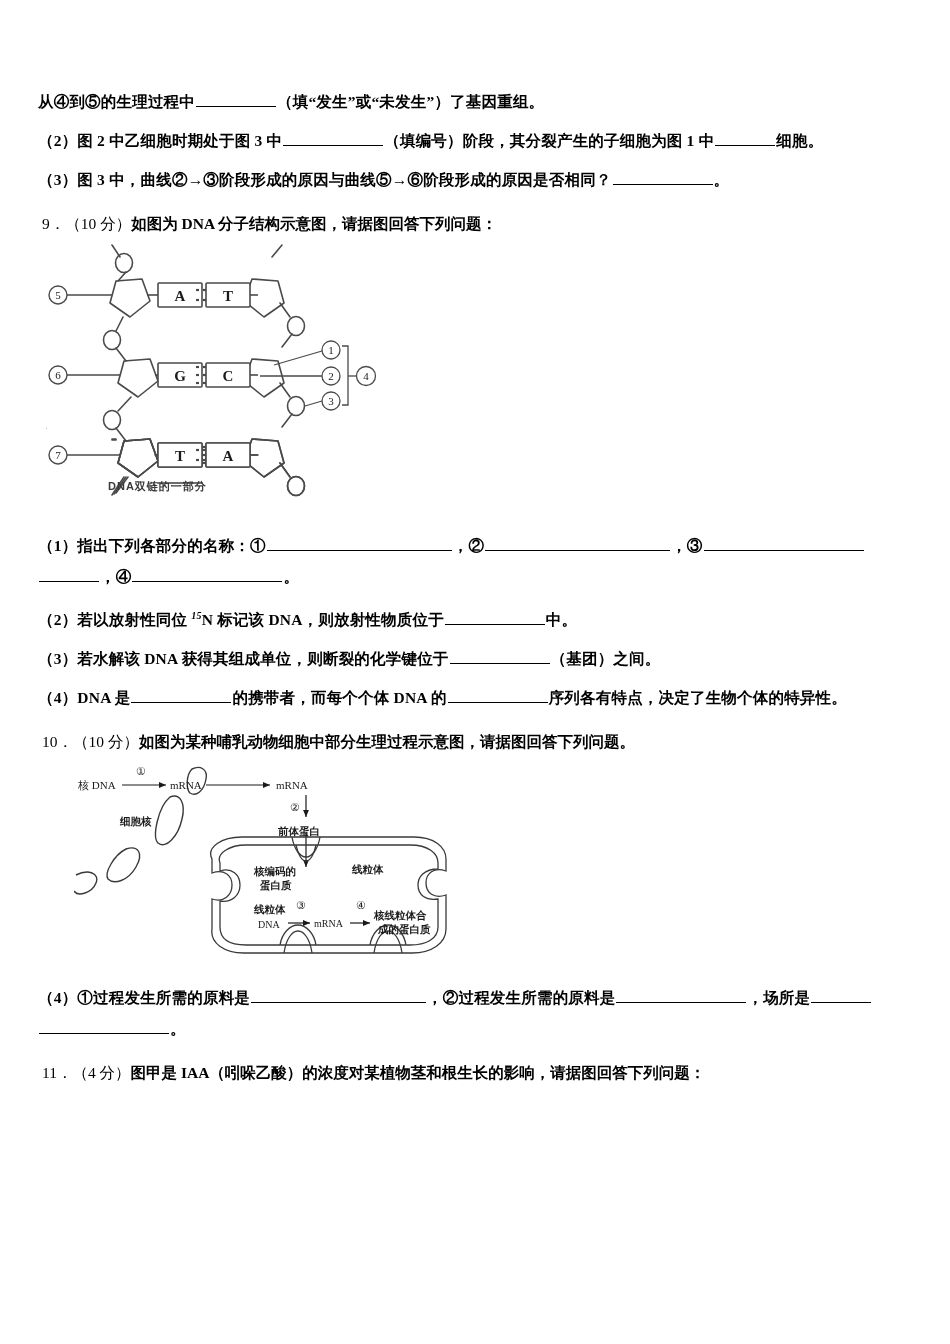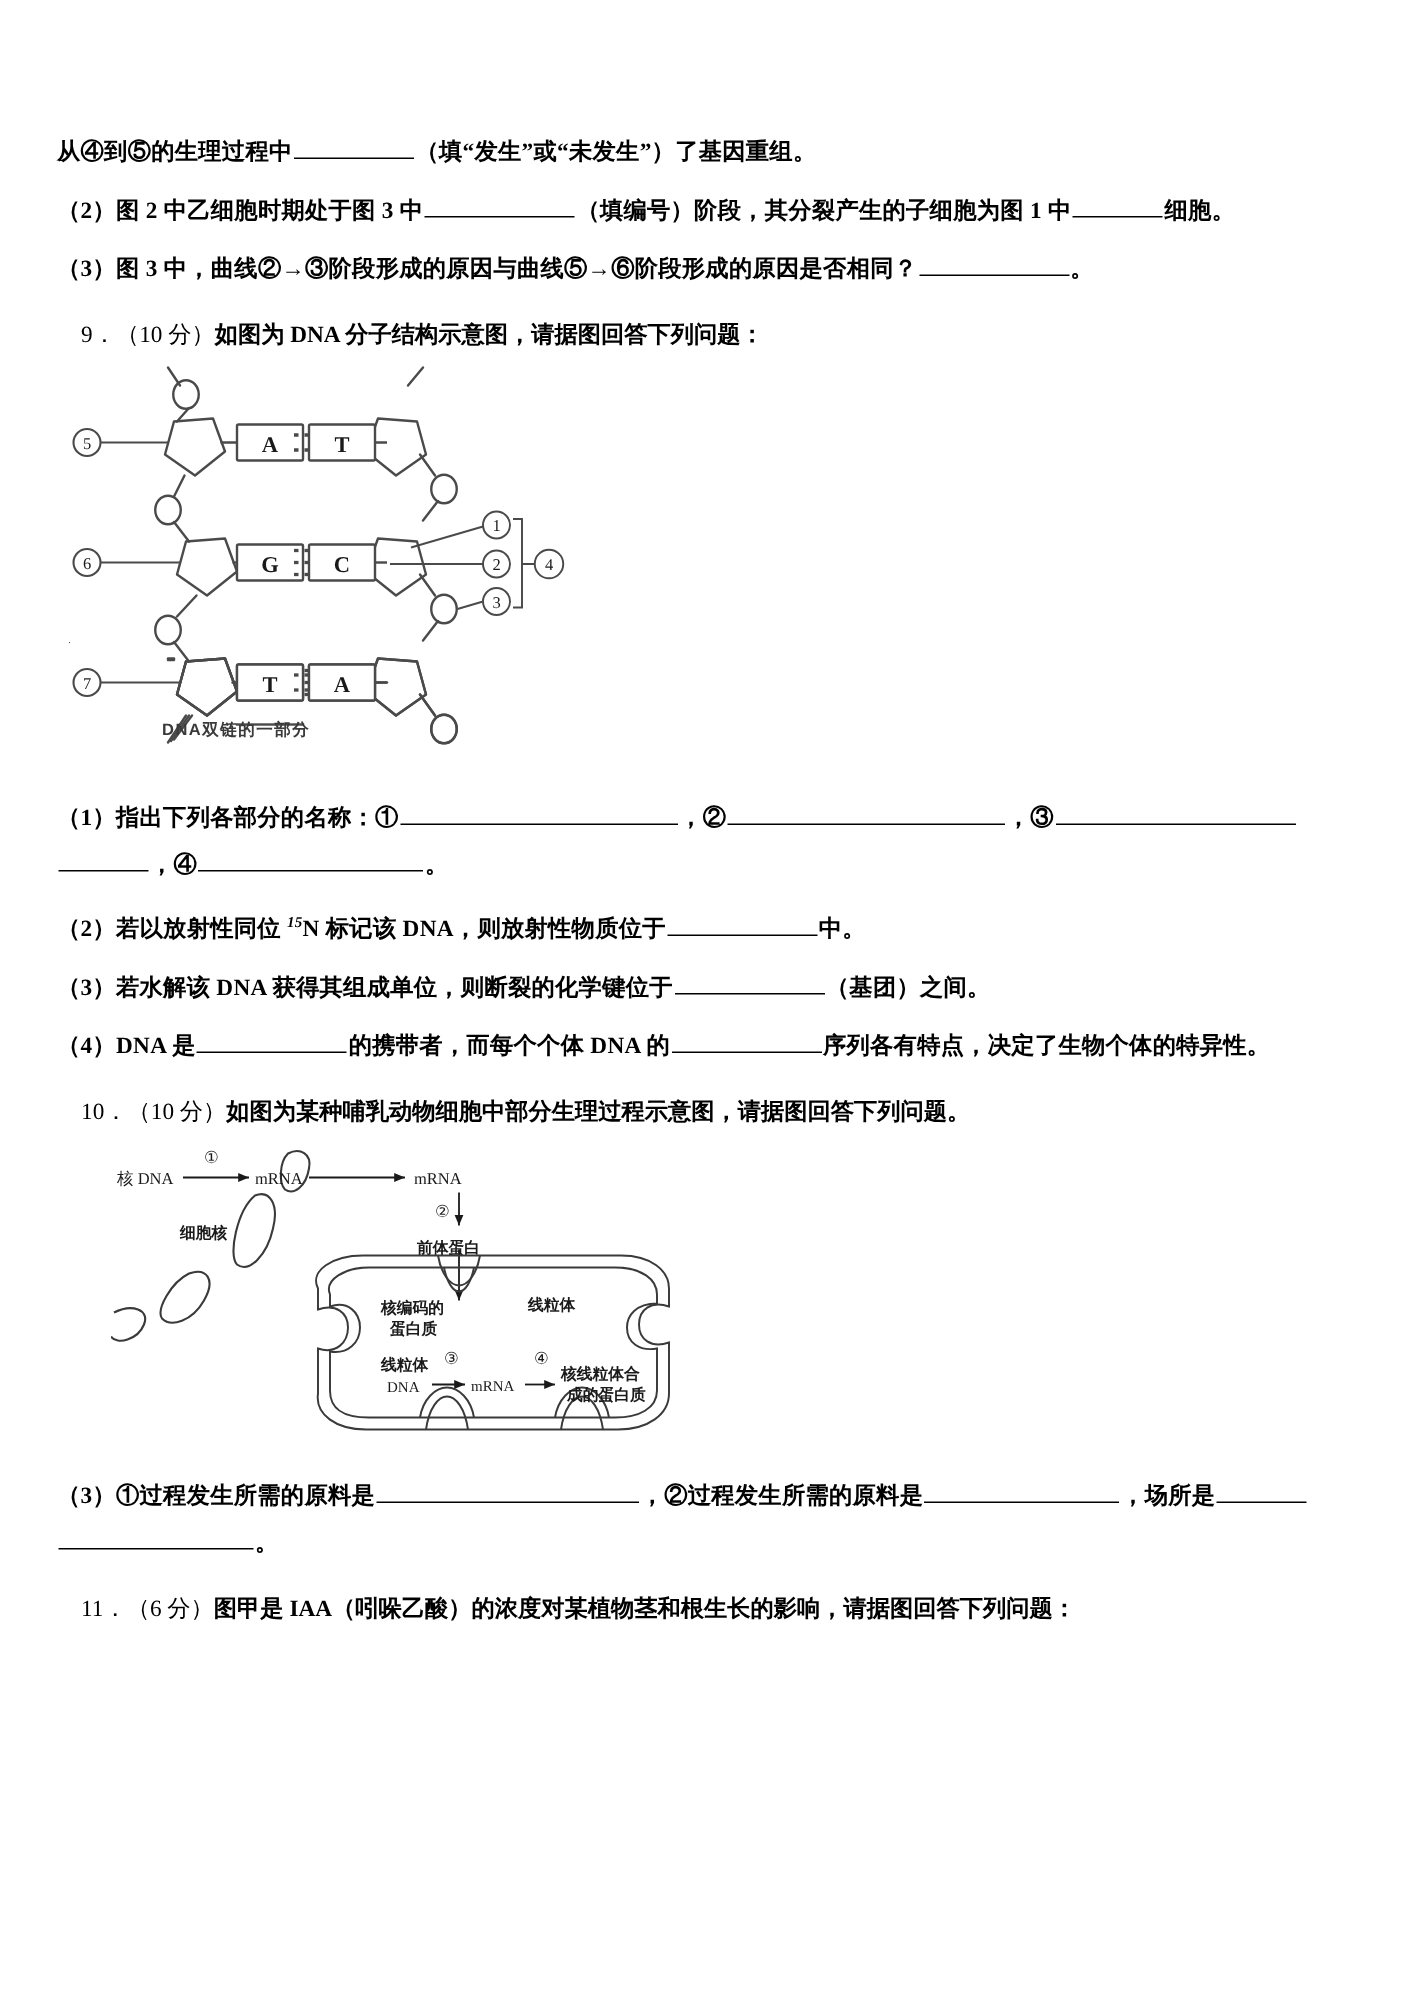--- a/index.html
+++ b/index.html
@@ -57,21 +57,21 @@
   .b-130 { width: 130px; }
   .b-150 { width: 150px; }
   .b-160 { width: 160px; }
   .b-175 { width: 175px; }
   .b-185 { width: 185px; }
   sup { font-size: 10px; vertical-align: super; font-style: italic; }
   .qhead {
     font-size: 15.5px;
     line-height: 30px;
     font-weight: bold;
-    margin: 14px 0 4px 16px;
+    margin: 14px 0 4px 4px;
   }
   .qhead .qnum { font-weight: normal; }
 
   
   .dna-fig {
     position: relative;
     width: 340px;
     height: 285px;
     margin: 4px 0 2px 8px;
   }
@@ -405,22 +405,22 @@
 
         <g stroke="#1a1a1a" stroke-width="1.2" fill="none">
           <line x1="214" y1="160" x2="236" y2="160" marker-end="url(#arrow)"></line>
           <line x1="276" y1="160" x2="296" y2="160" marker-end="url(#arrow)"></line>
         </g>
       </svg>
     </div>
 
 
     <p class="qline">
-      <span>（3）①过程发生所需的原料是</span><span class="blank b-175"></span><span>，②过程发生所需的原料是</span><span class="blank b-130"></span><span>，场所是</span><span class="blank b-60"></span><br><span class="blank b-130"></span><span>。</span>
+      <span>（4）①过程发生所需的原料是</span><span class="blank b-175"></span><span>，②过程发生所需的原料是</span><span class="blank b-130"></span><span>，场所是</span><span class="blank b-60"></span><br><span class="blank b-130"></span><span>。</span>
     </p>
 
 
     <p class="qhead">
-      <span class="qnum">11．</span><span class="qnum">（6 分）</span><span>图甲是 IAA（吲哚乙酸）的浓度对某植物茎和根生长的影响，请据图回答下列问题：</span>
+      <span class="qnum">11．</span><span class="qnum">（4 分）</span><span>图甲是 IAA（吲哚乙酸）的浓度对某植物茎和根生长的影响，请据图回答下列问题：</span>
     </p>
 
   </div>
 </div>
 
 </body></html>

